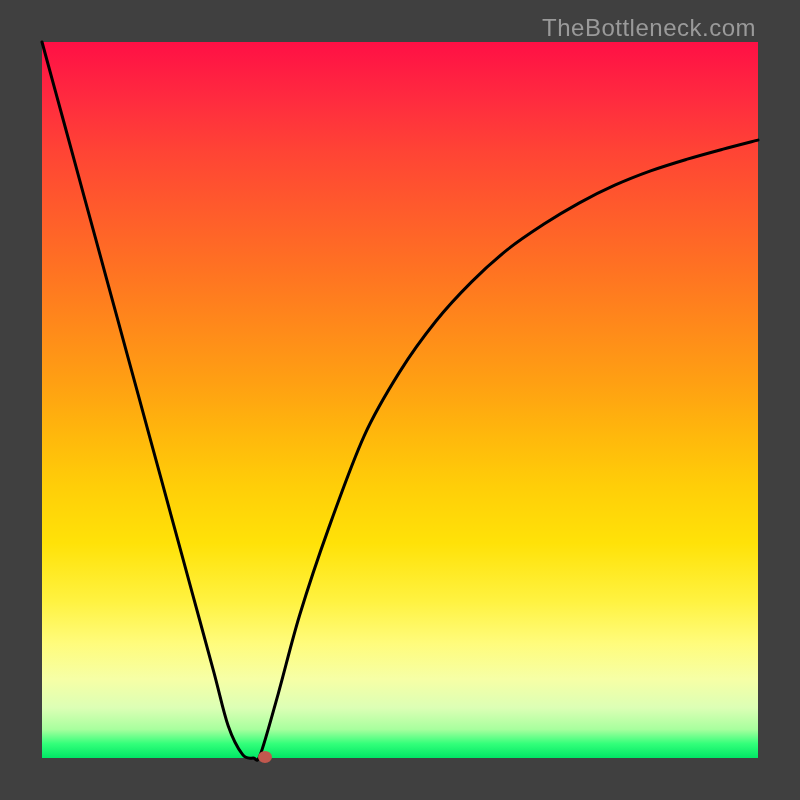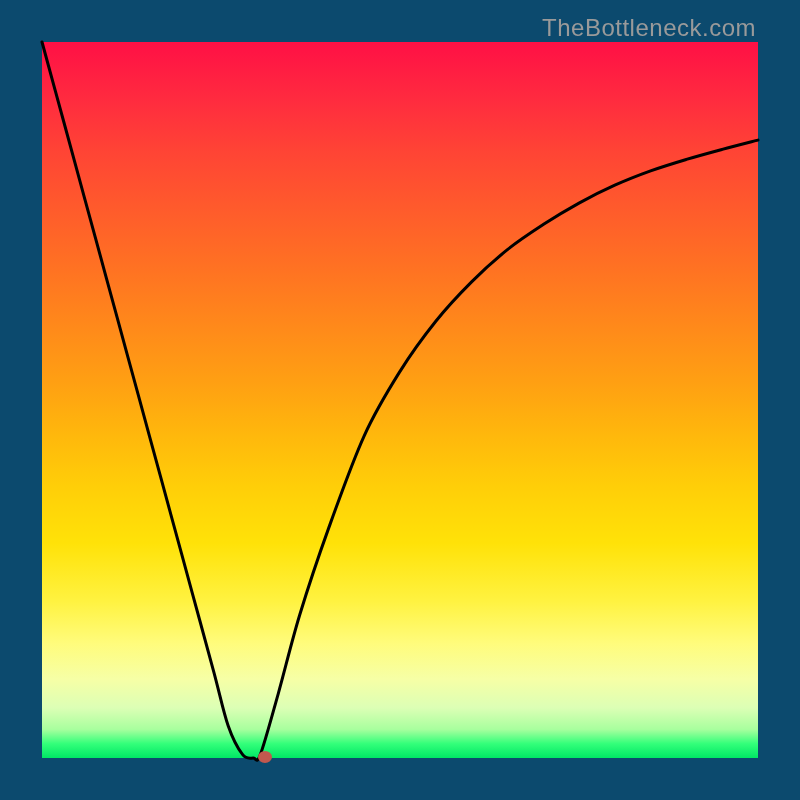--- a/index.html
+++ b/index.html
@@ -8,21 +8,21 @@
     width: 800px;
     height: 800px;
     background: #000;
     overflow: hidden;
     font-family: Arial, Helvetica, sans-serif;
   }
   .frame {
     position: relative;
     width: 800px;
     height: 800px;
-    background: #0c4a6e;
+    background: #404040;
   }
   .plot-area {
     position: absolute;
     left: 42px;
     top: 42px;
     width: 716px;
     height: 716px;
     
     background: linear-gradient(to bottom,
       #ff1045 0%,

